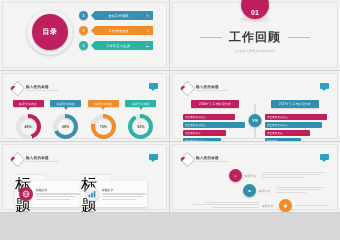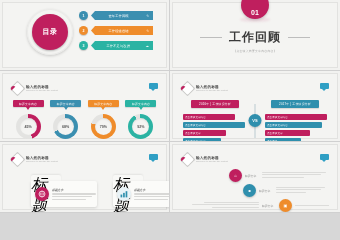--- a/index.html
+++ b/index.html
@@ -56,21 +56,21 @@
   .vs-head { position:absolute; top:26px; width:100%; display:flex; justify-content:space-between; padding:0 18px; }
   .vs-tag { width:48px; height:8px; border-radius:1px; display:flex; align-items:center; justify-content:center; font-size:2.9px; color:#fff; letter-spacing:.2px; box-shadow:0 1px 1px rgba(0,0,0,.12); }
   .vs-stem { position:absolute; left:50%; top:30px; width:1px; height:34px; background:#b9c9d0; transform:translateX(-50%); }
   .vs-circ { position:absolute; left:50%; top:40px; transform:translateX(-50%); width:13px; height:13px; border-radius:50%; background:#2f8fad; display:flex; align-items:center; justify-content:center; box-shadow:0 1px 2px rgba(0,0,0,.2); z-index:2; }
   .vs-circ span { color:#fff; font-size:4px; font-weight:bold; }
   .vs-cols { position:absolute; top:40px; width:100%; display:flex; justify-content:space-between; padding:0 10px; }
   .vs-col { width:62px; display:flex; flex-direction:column; gap:2px; }
   .vs-bar { height:6px; border-radius:1px; display:flex; align-items:center; padding:0 2px; font-size:2.5px; color:#fff; letter-spacing:.1px; }
 
   
-  .cards { position:absolute; left:28px; top:30px; display:flex; gap:16px;font-style:italic; }
+  .cards { position:absolute; left:12px; top:30px; display:flex; gap:0; }
   .card { width:66px; position:relative; }
   .card .tab { width:30px; height:6px; background:#f8f8f6; border-radius:2px 2px 0 0; box-shadow:0 -1px 2px rgba(0,0,0,.07); }
   .card .body { width:66px; height:26px; background:#fbfbf9; border-radius:0 2px 2px 2px; box-shadow:0 1px 3px rgba(0,0,0,.15); display:flex; align-items:center; gap:3px; padding:0 4px; }
   .card .cico { width:14px; height:14px; border-radius:50%; display:flex; align-items:center; justify-content:center; flex:none; box-shadow:0 1px 2px rgba(0,0,0,.2); }
   .card .ctxt .ct { font-size:2.8px; color:#777; font-weight:bold; }
   .card .ctxt .cl { height:1.2px; background:#d8d8d6; margin-top:1.6px; border-radius:1px; }
 
   
   .tl { position:absolute; left:8px; top:24px; right:8px; }
   .tl-row { display:flex; align-items:center; gap:3px; margin-bottom:2px; }

